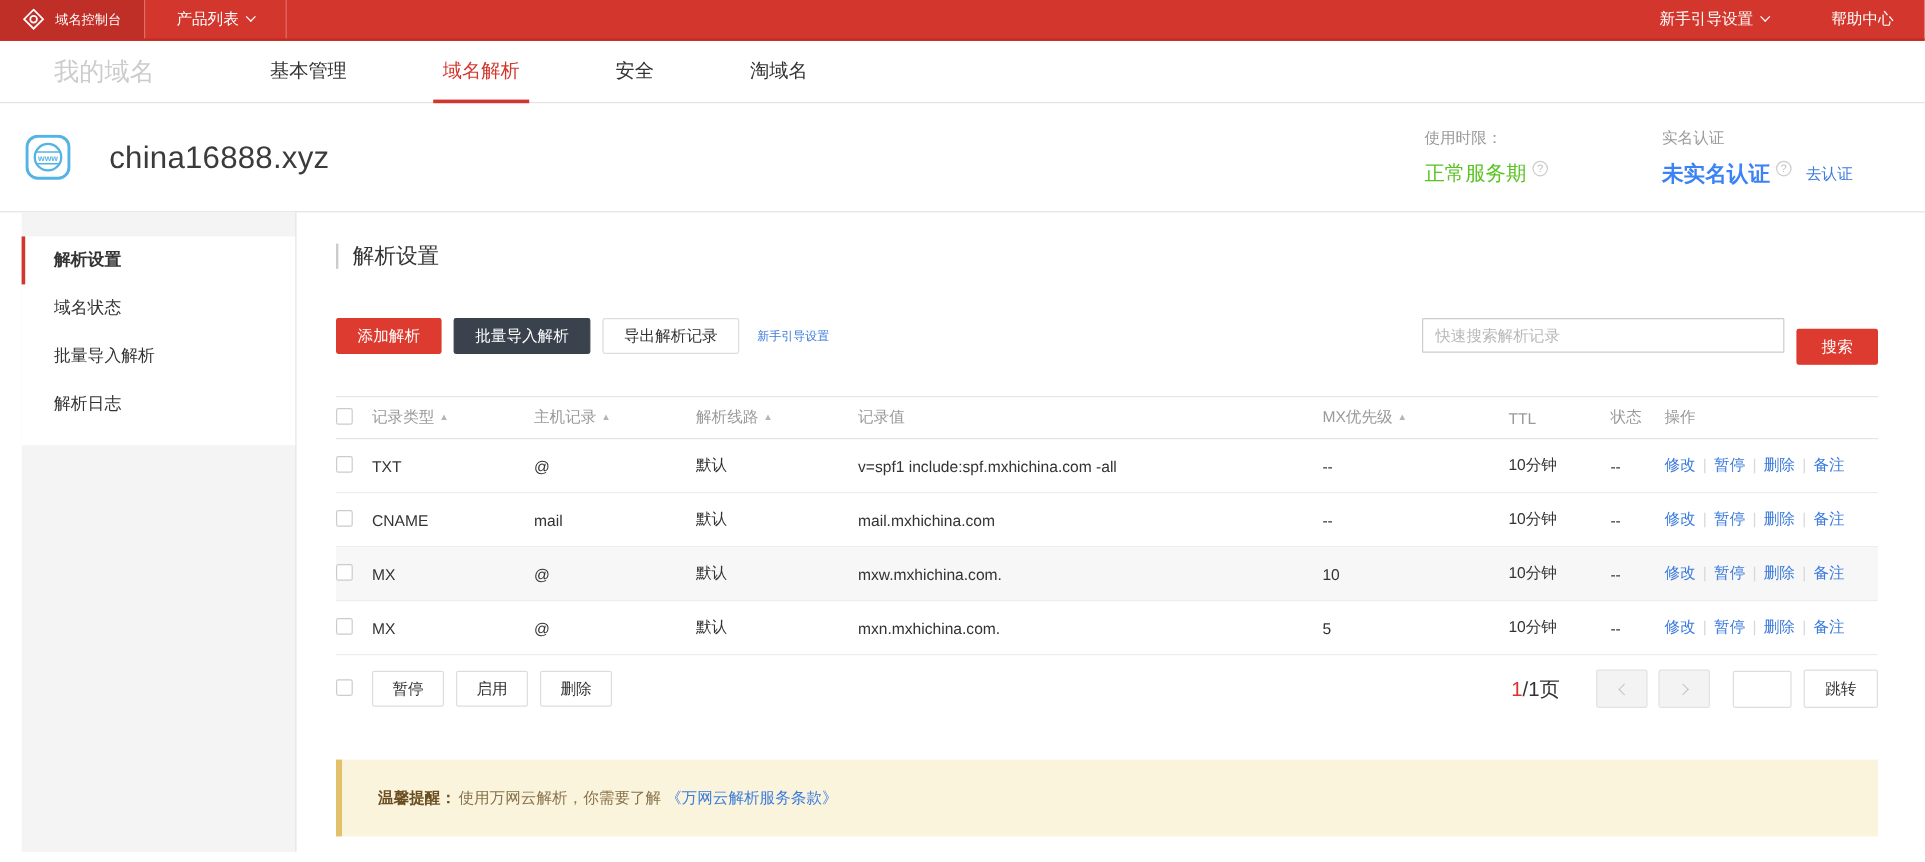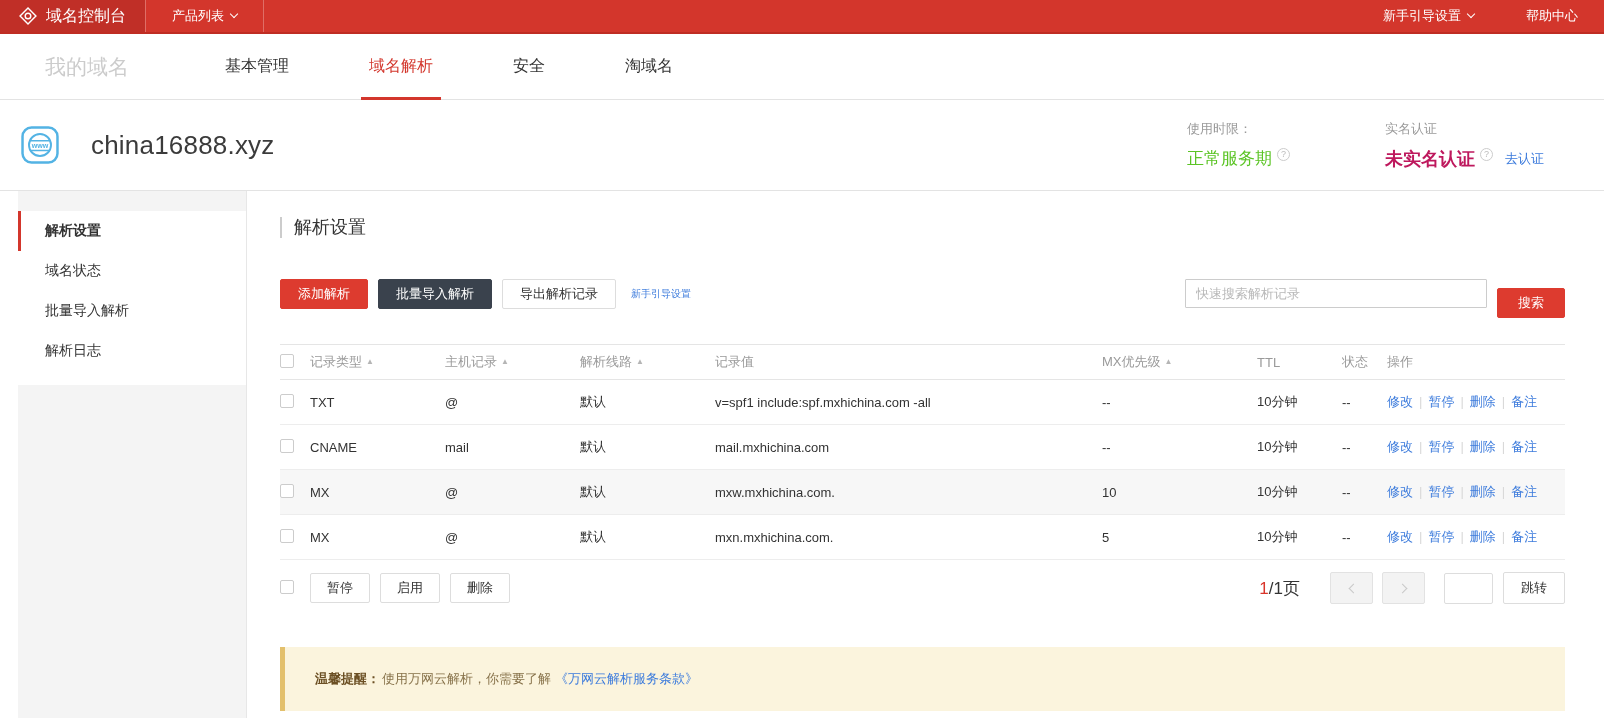--- a/index.html
+++ b/index.html
@@ -5,45 +5,45 @@
   * { box-sizing: border-box; margin: 0; padding: 0; }
   html,body { width:1604px; height:718px; }
   body {
     font-family: "Liberation Sans", "DejaVu Sans", sans-serif;
     background:#fff; color:#333; overflow:hidden; font-size:13px;
   }
   
   .topbar { height:34px; background:#d3362c; border-bottom:2px solid #bf2d23;
     display:flex; align-items:stretch; color:#fff; }
   .tb-brand { background:#c02f27; display:flex; align-items:center; gap:9px; padding:0 19px; }
-  .tb-brand-label { font-size:16px; }
+  .tb-brand-label { font-size:11px; }
   .tb-sep { width:1px; background:rgba(255,255,255,.28); }
   .tb-item { display:flex; align-items:center; gap:7px; padding:0 26px; font-size:13px; cursor:pointer; }
   .tb-spacer { flex:1; }
   .chev { width:6px; height:6px; border-right:1.5px solid #fff; border-bottom:1.5px solid #fff;
     transform:rotate(45deg); margin-top:-4px; display:inline-block; }
   
-  .tabsbar { height:66px; border-bottom:1px solid #e3e3e3; display:flex; align-items:stretch; padding-left:45px; }
+  .tabsbar { height:52px; border-bottom:1px solid #e3e3e3; display:flex; align-items:stretch; padding-left:45px; }
   .section-title { color:#ccc; font-size:21px; display:flex; align-items:center; margin-right:72px; }
   .tab { font-size:16px; color:#333; margin-right:56px; display:flex; align-items:center;
     position:relative; cursor:pointer;margin-left:24px; }
   .tab.active { color:#d3362c; }
   .tab.active::after { content:""; position:absolute; left:-8px; right:-8px; bottom:-1px;
     height:3px; background:#d3362c; }
   
   .domhead { height:91px; border-bottom:1px solid #e3e3e3; display:flex; align-items:center;
     padding:0 60px 0 21px; }
   .dom-icon { width:38px; height:38px; flex:0 0 auto; }
   .dom-title { font-size:26px; color:#3b3b3b; margin-left:32px; letter-spacing:.2px; }
   .hd-block { margin-left:auto; }
   .hd-block + .hd-block { margin-left:95px; }
   .hd-label { font-size:13px; color:#9a9a9a; margin-bottom:9px; }
   .hd-valrow { display:flex; align-items:center; }
   .val-green { color:#5bc425; font-size:17px; }
-  .val-red { color:#be185d; font-size:18px; font-weight:bold; }
+  .val-red { color:#3b82f6; font-size:18px; font-weight:bold; }
   .help-q { width:13px; height:13px; border:1px solid #ccc; border-radius:50%; color:#bbb;
     font-size:9px; line-height:11px; text-align:center; margin:-8px 0 0 5px; cursor:pointer; }
   .link { color:#3c7bdc; cursor:pointer; text-decoration:none; }
   .go-verify { font-size:13px; margin-left:12px; align-self:center; }
   
   .content { display:flex; height:533px; }
   .sidebar { width:229px; margin-left:18px; background:#f4f4f4; border-right:1px solid #e7e7e7;
     display:flex; flex-direction:column; }
   .side-strip { height:20px; }
   .side-menu { background:#fff; padding-bottom:14px; }

